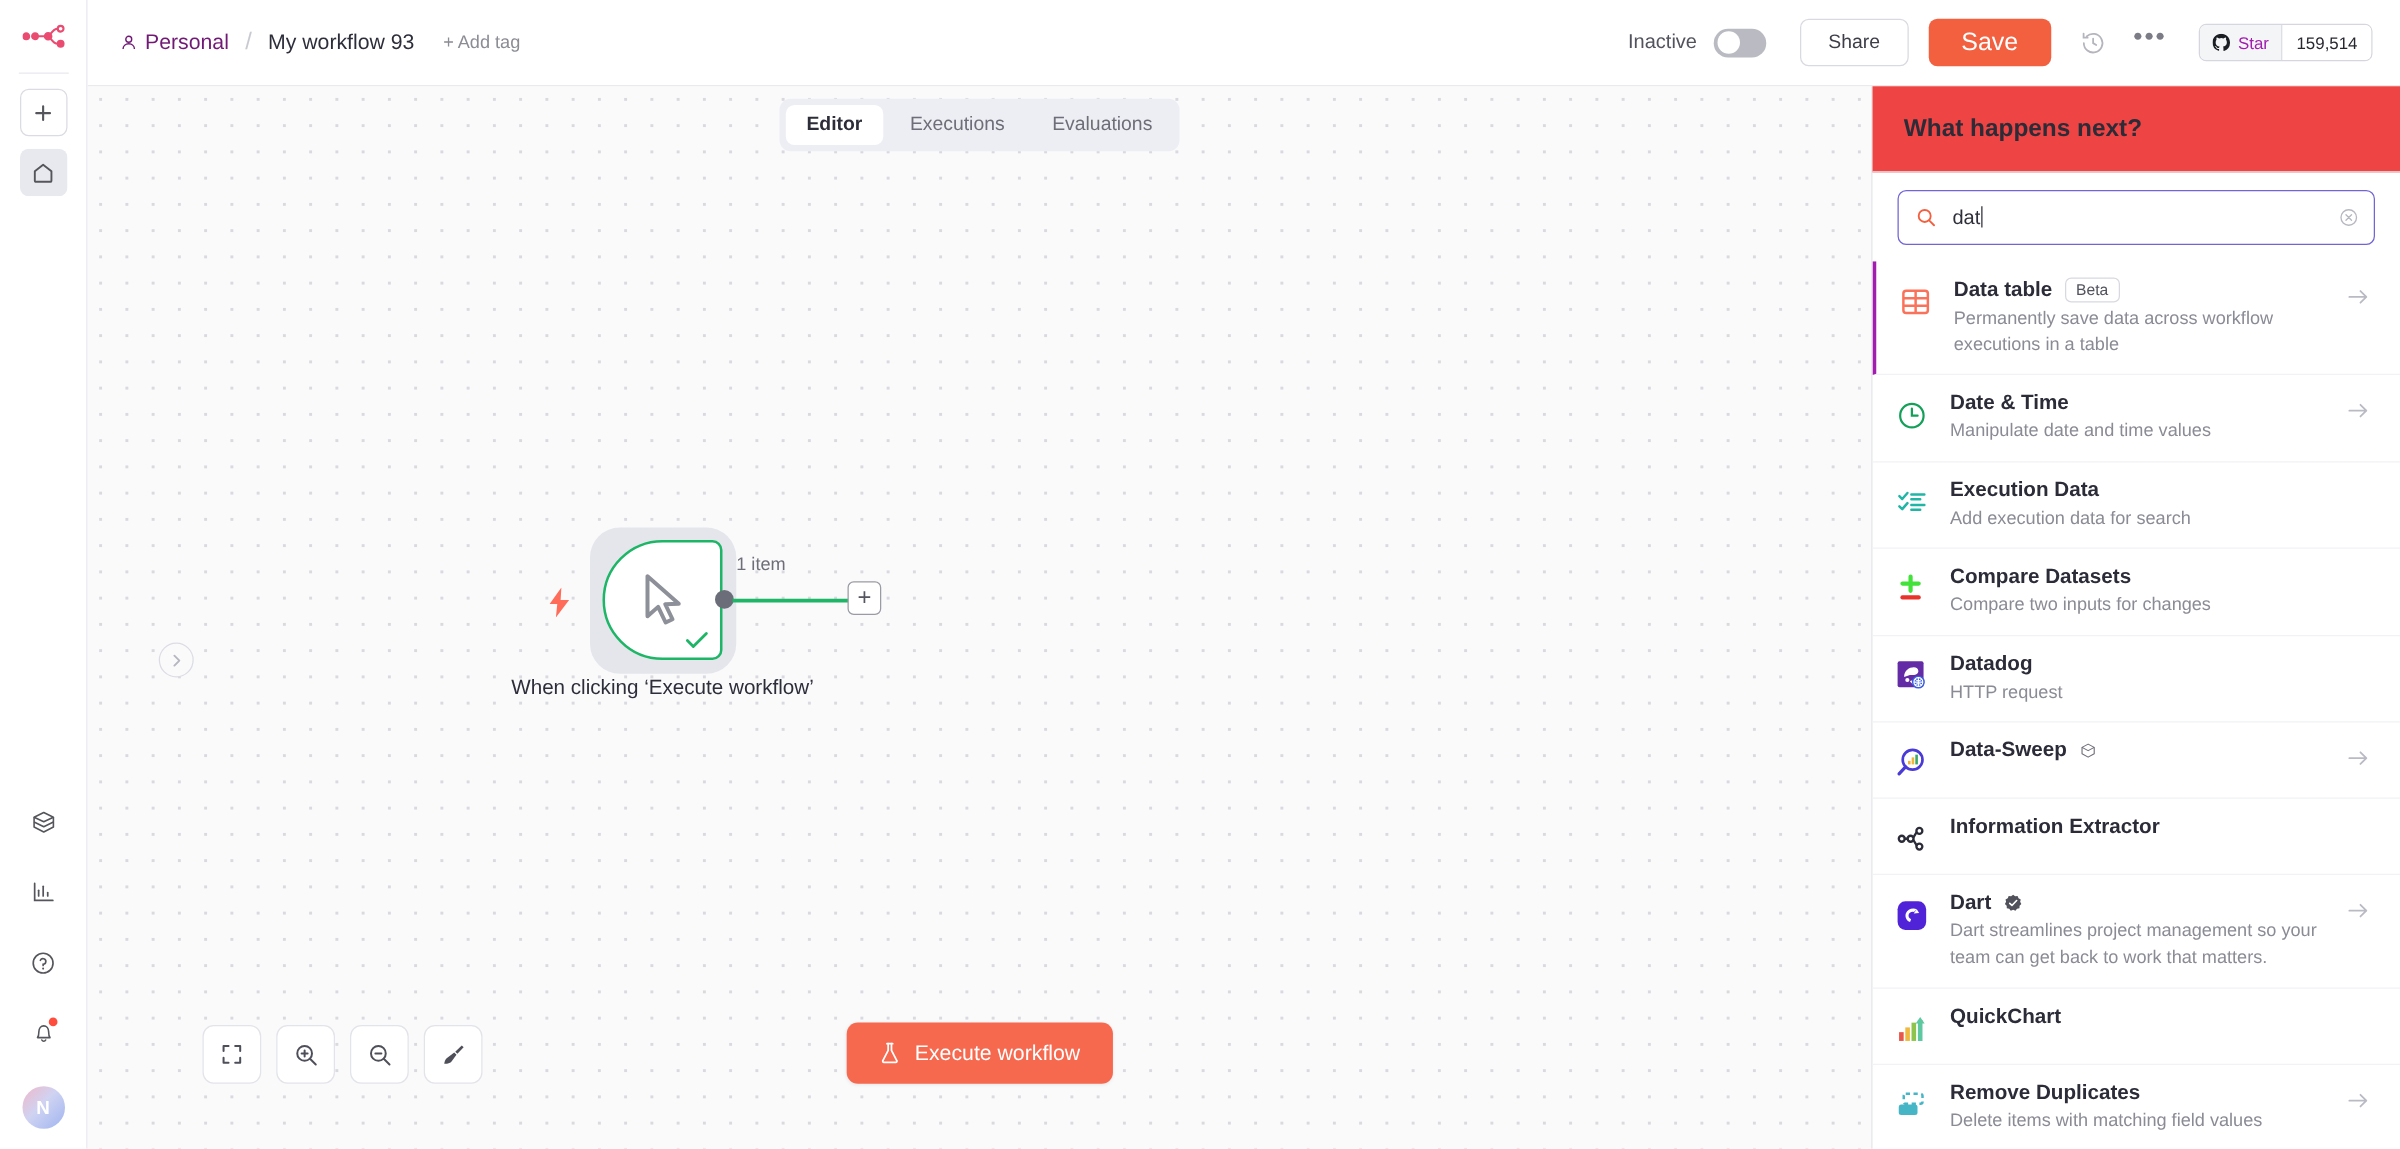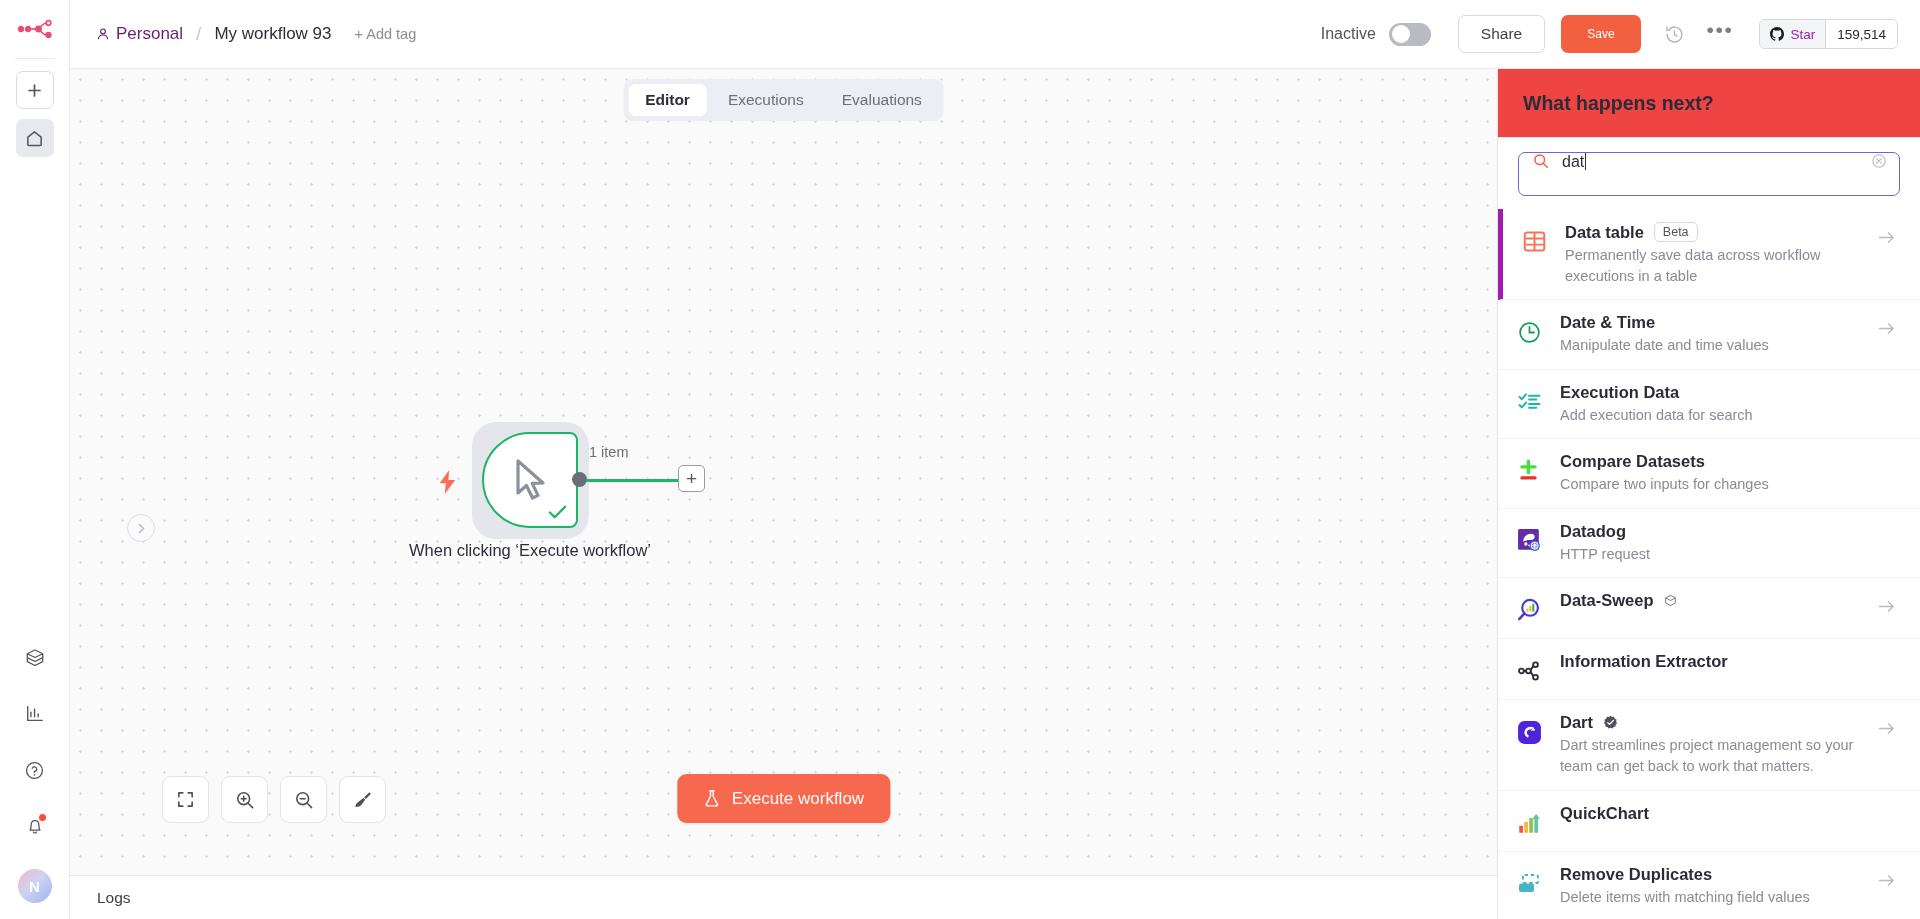--- a/index.html
+++ b/index.html
@@ -70,21 +70,21 @@
   }
   .btn-share {
     margin-left: 27px; height: 38px; padding: 0 22px; border-radius: 7px;
     border: 1px solid #d9dae1; background: #fff; color: #3d3e48;
     font-size: 15.5px; font-family: inherit; cursor: pointer;
     display:flex; align-items:center;
   }
   .btn-save {
     margin-left: 16px; height: 38px; padding: 0 26px; border-radius: 7px;
     border: none; background: #f3603f; color: #fff;
-    font-size: 12px; font-family: inherit; cursor: pointer;
+    font-size: 20px; font-family: inherit; cursor: pointer;
     display:flex; align-items:center;
   }
   .hdr-icon {
     margin-left: 20px; width: 28px; height: 28px; color: #b4b5bd; cursor: pointer;
     display:flex; align-items:center; justify-content:center;
   }
   .hdr-dots { margin-left: 18px; color:#7b7c85; font-size: 21px; letter-spacing: 1.6px; cursor:pointer; line-height: 8px; padding-bottom: 8px;}
   .gh-star {
     margin-left: 26px; display: flex; align-items: stretch; height: 30px;
     border: 1px solid #d6d7de; border-radius: 6px; overflow: hidden;
@@ -192,38 +192,38 @@
   }
   .panel-head {
     height: 69px; flex: 0 0 69px; background: #ef4444;
     border-bottom: 1px solid #e9eaef;
     display:flex; align-items:center; padding: 0 25px;
   }
   .panel-title { font-size: 19.5px; font-weight: 700; color: #2b2c38; }
   .panel-search-wrap { padding: 14px 20px 13px 20px; flex: 0 0 auto; }
   .search-box {
     height: 44px; border: 1px solid #7064d6; border-radius: 7px;
-    display: flex; align-items: flex-start; padding: 0 12px 0 14px; gap: 13px;
+    display: flex; align-items: center; padding: 0 12px 0 14px; gap: 13px;
     background: #fff;
   }
   .search-ic { color: #f3603f; display:flex; }
   .search-text { flex: 1 1 auto; font-size: 16px; color: #2e2f3a; position: relative; }
   .caret {
     display: inline-block; width: 1px; height: 17px; background: #2e2f3a;
     vertical-align: -3px; margin-left: 1px;
   }
   .search-clear { color: #b7b8c1; cursor: pointer; display:flex; }
 
   .results { flex: 1 1 auto; overflow: hidden; position: relative; }
   .result {
     display: flex; align-items: flex-start; gap: 0;
     padding: 13px 20px 13px 0; position: relative; cursor: pointer;
     border-bottom: 1px solid #f1f2f5;
   }
-  .result.first { border-left: 5px solid #a21caf; padding-left: 0; }
+  .result.first { border-left: 3px solid #a21caf; padding-left: 0; }
   .res-icon {
     flex: 0 0 62px; display: flex; align-items: center; justify-content: center;
     padding-top: 4px; min-height: 34px;
   }
   .res-body { flex: 1 1 auto; min-width: 0; padding-right: 12px; }
   .res-titlerow { display: flex; align-items: center; gap: 10px; }
   .res-title { font-size: 16.5px; color: #2b2c38; font-weight: 600; }
   .badge {
     font-size: 12.5px; color: #52535c; border: 1px solid #d8d9e0;
     border-radius: 5px; padding: 2px 8px; font-weight: 400;
@@ -678,17 +678,14 @@
               <svg width="17" height="15" viewBox="0 0 18 16" fill="none" stroke="currentColor" stroke-width="1.5" stroke-linecap="round" stroke-linejoin="round">
                 <path d="M1.5 8 H16 M11 3 L16 8 L11 13"></path>
               </svg>
             </div>
           </div>
 
         </div>
       </div>
     </div>
 
-    <div class="logs-bar">
-      <span class="logs-label">Logs</span>
-    </div>
   </div>
 </div>
 
 </body></html>

